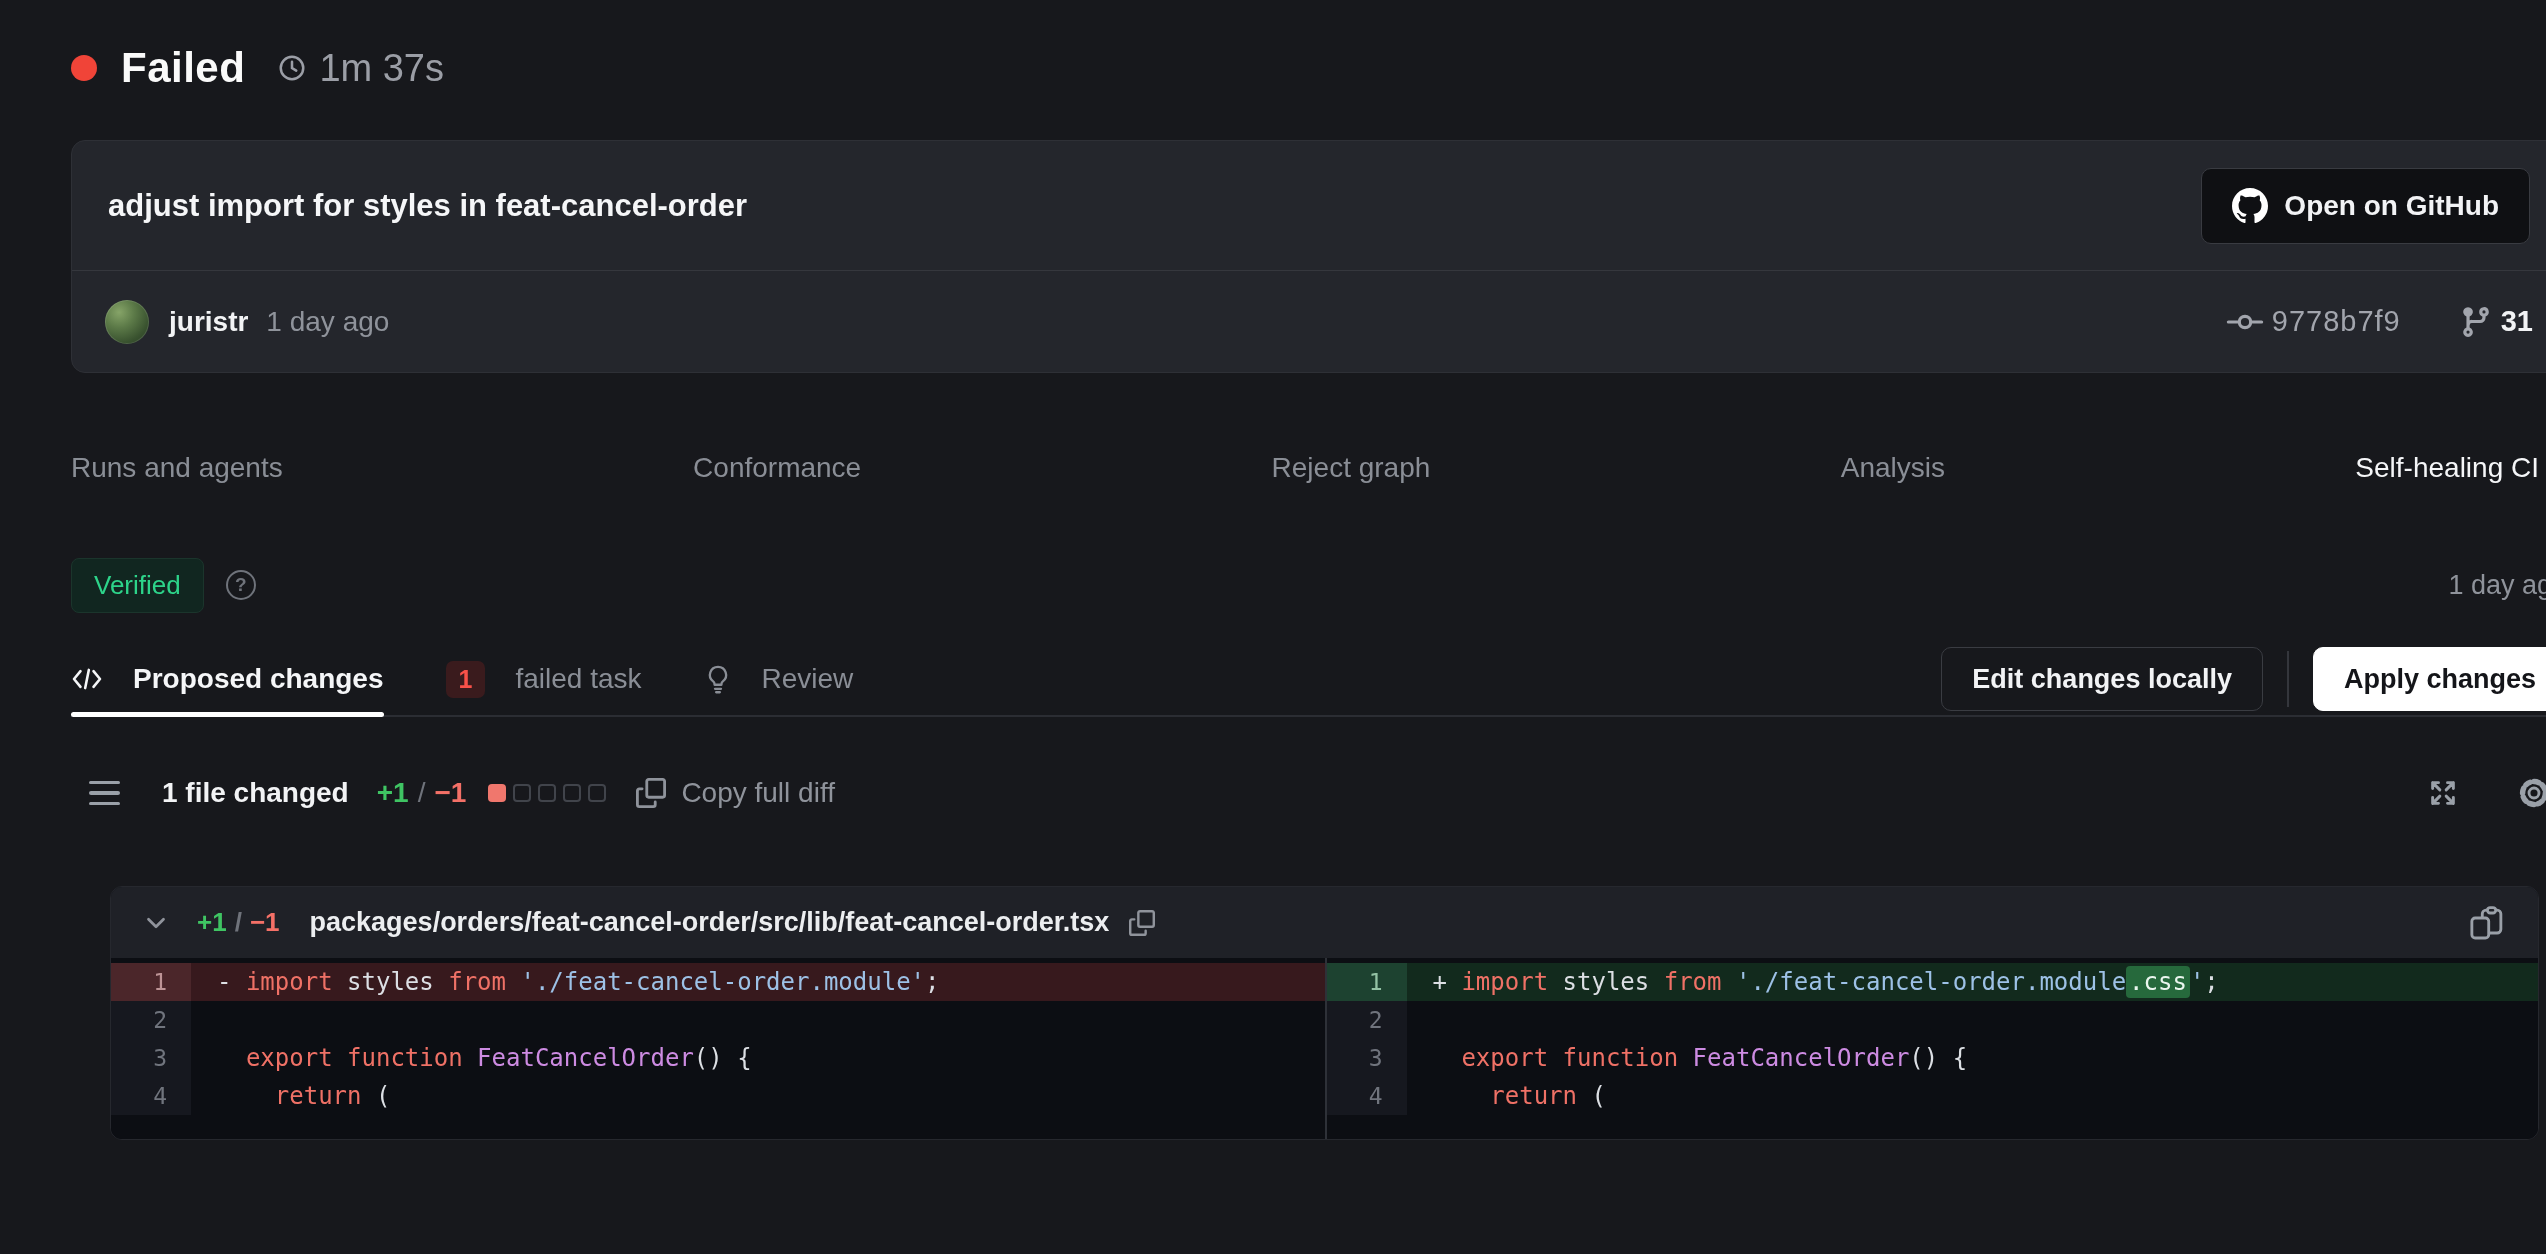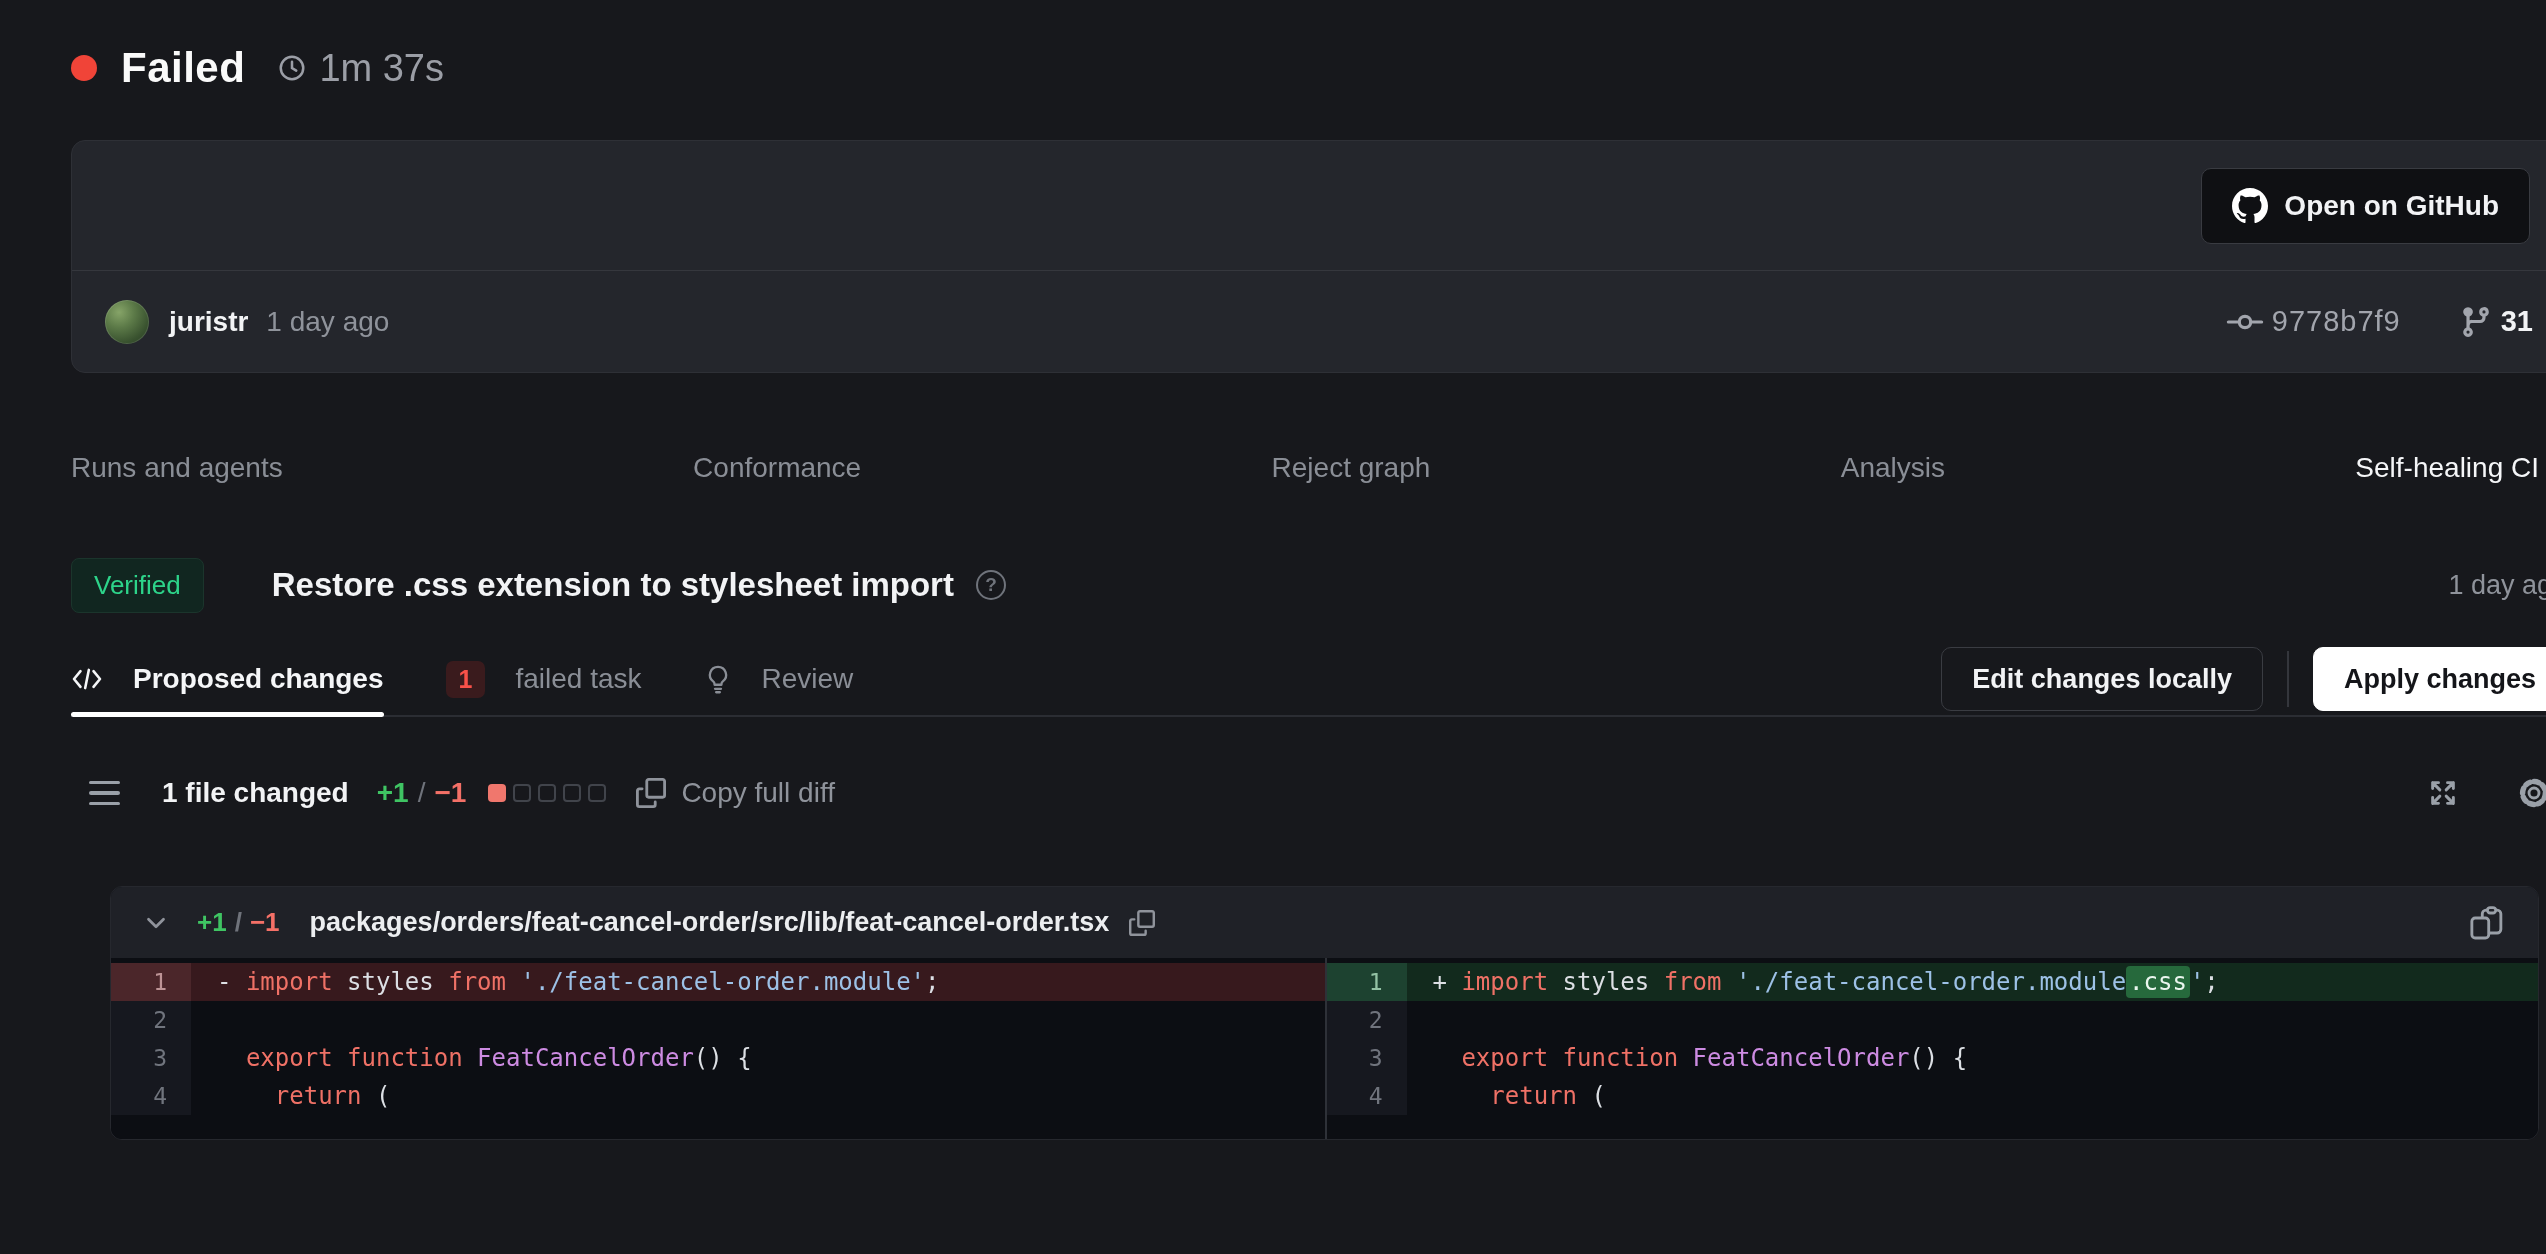--- a/index.html
+++ b/index.html
@@ -110,20 +110,21 @@
             <circle cx="12" cy="12" r="9"></circle>
             <path d="M12 7v5l3.4 2.1" stroke-linecap="round"></path>
           </svg>
       </span>
       <span>1m 37s</span>
     </div>
   </div>
 
   <div class="commit-card">
     <div class="commit-top">
+      <div class="commit-title">adjust import for styles in feat-cancel-order</div>
       <div class="gh-btn">
         <span class="icon">
           <svg width="36" height="36" viewBox="0 0 16 16" fill="#ffffff">
               <path d="M8 0C3.58 0 0 3.58 0 8c0 3.54 2.29 6.53 5.47 7.59.4.07.55-.17.55-.38 0-.19-.01-.82-.01-1.49-2.01.37-2.53-.49-2.69-.94-.09-.23-.48-.94-.82-1.13-.28-.15-.68-.52-.01-.53.63-.01 1.08.58 1.23.82.72 1.21 1.87.87 2.33.66.07-.52.28-.87.51-1.07-1.78-.2-3.64-.89-3.64-3.95 0-.87.31-1.59.82-2.15-.08-.2-.36-1.02.08-2.12 0 0 .67-.21 2.2.82.64-.18 1.32-.27 2-.27.68 0 1.36.09 2 .27 1.53-1.04 2.2-.82 2.2-.82.44 1.1.16 1.92.08 2.12.51.56.82 1.27.82 2.15 0 3.07-1.87 3.75-3.65 3.95.29.25.54.73.54 1.48 0 1.07-.01 1.93-.01 2.2 0 .21.15.46.55.38A8.01 8.01 0 0 0 16 8c0-4.42-3.58-8-8-8z"></path>
             </svg>
         </span>
         <span>Open on GitHub</span>
       </div>
     </div>
     <div class="commit-bottom">
@@ -164,21 +165,20 @@
         <span>Analysis</span>
       </div>
       <div class="nav-item active">
         <span>Self-healing CI</span>
         <span class="nav-dot"></span>
       </div>
     </div>
 
   <div class="fix-header">
     <div class="verified-badge">Verified</div>
-    <div class="fix-title">Restore .css extension to stylesheet import</div>
     <div class="help-icon">?</div>
     <div class="fix-ago">1 day ago</div>
   </div>
 
   <div class="tabs-row">
     <div class="tabs">
       <div class="tab active">
         <span class="icon">
           <svg width="32" height="26" viewBox="0 0 24 20" fill="none" stroke="#f5f6f8" stroke-width="2" stroke-linecap="round" stroke-linejoin="round">
               <polyline points="7,4 2,10 7,16"></polyline>

